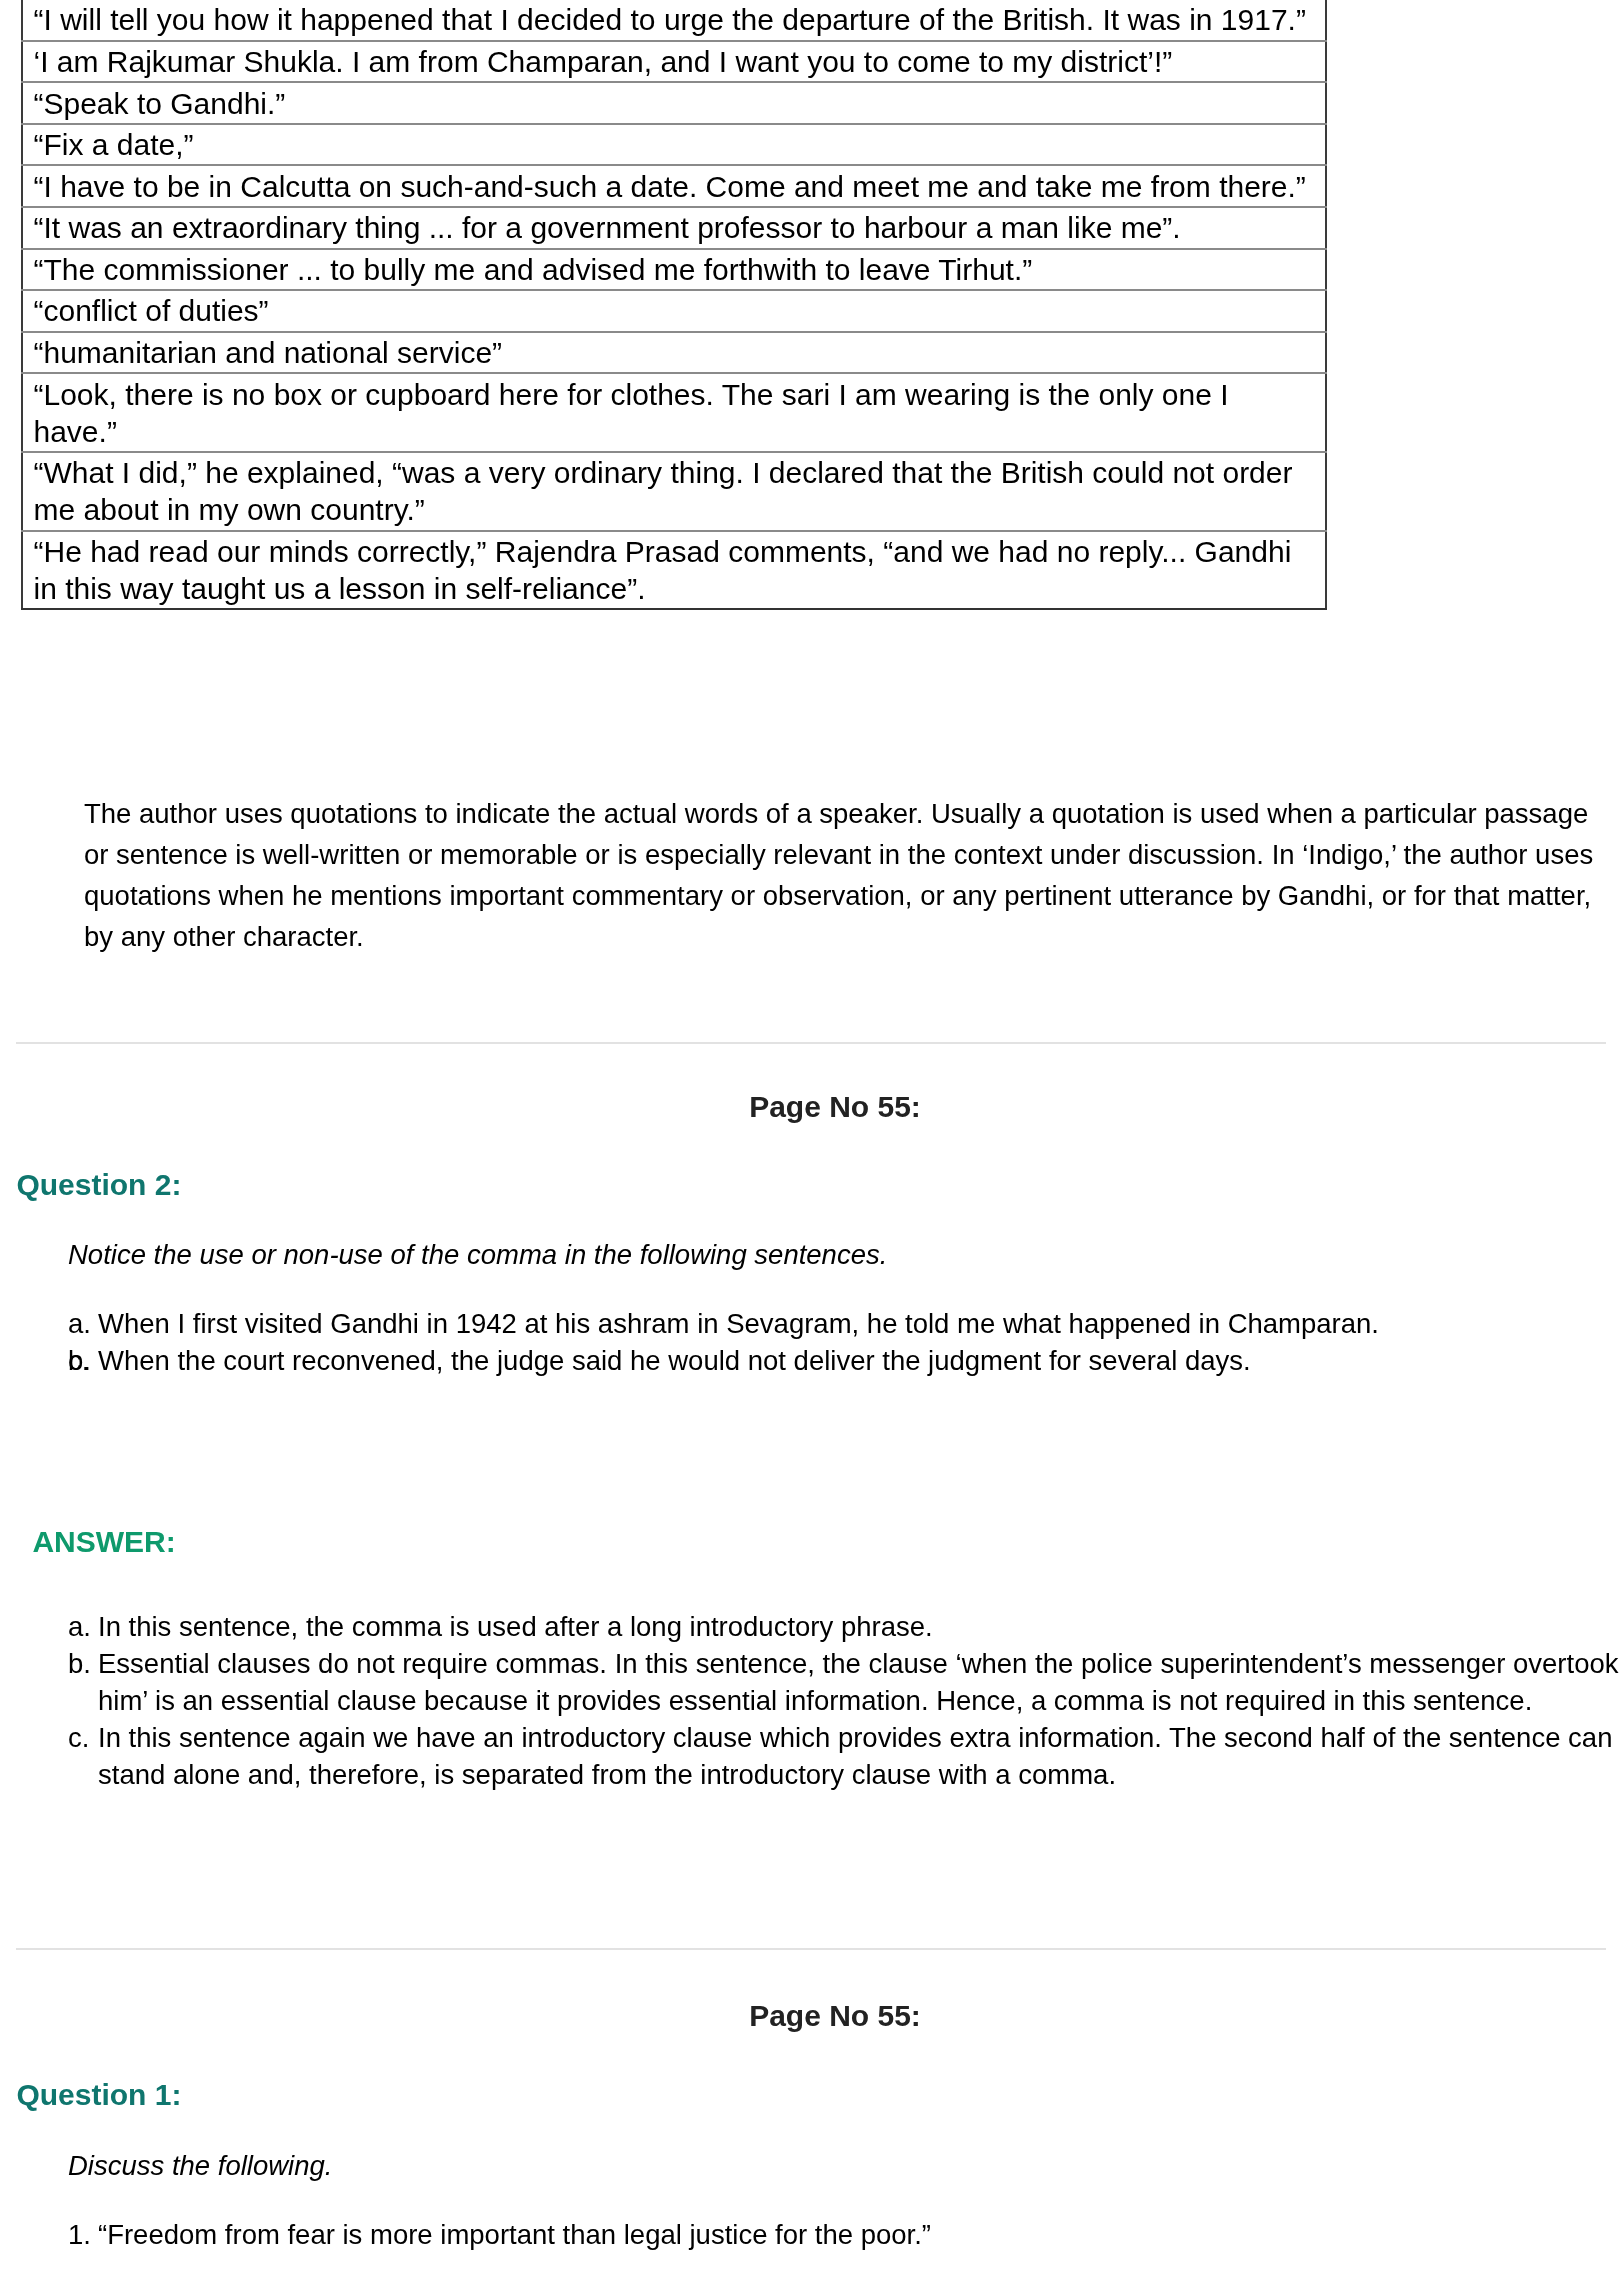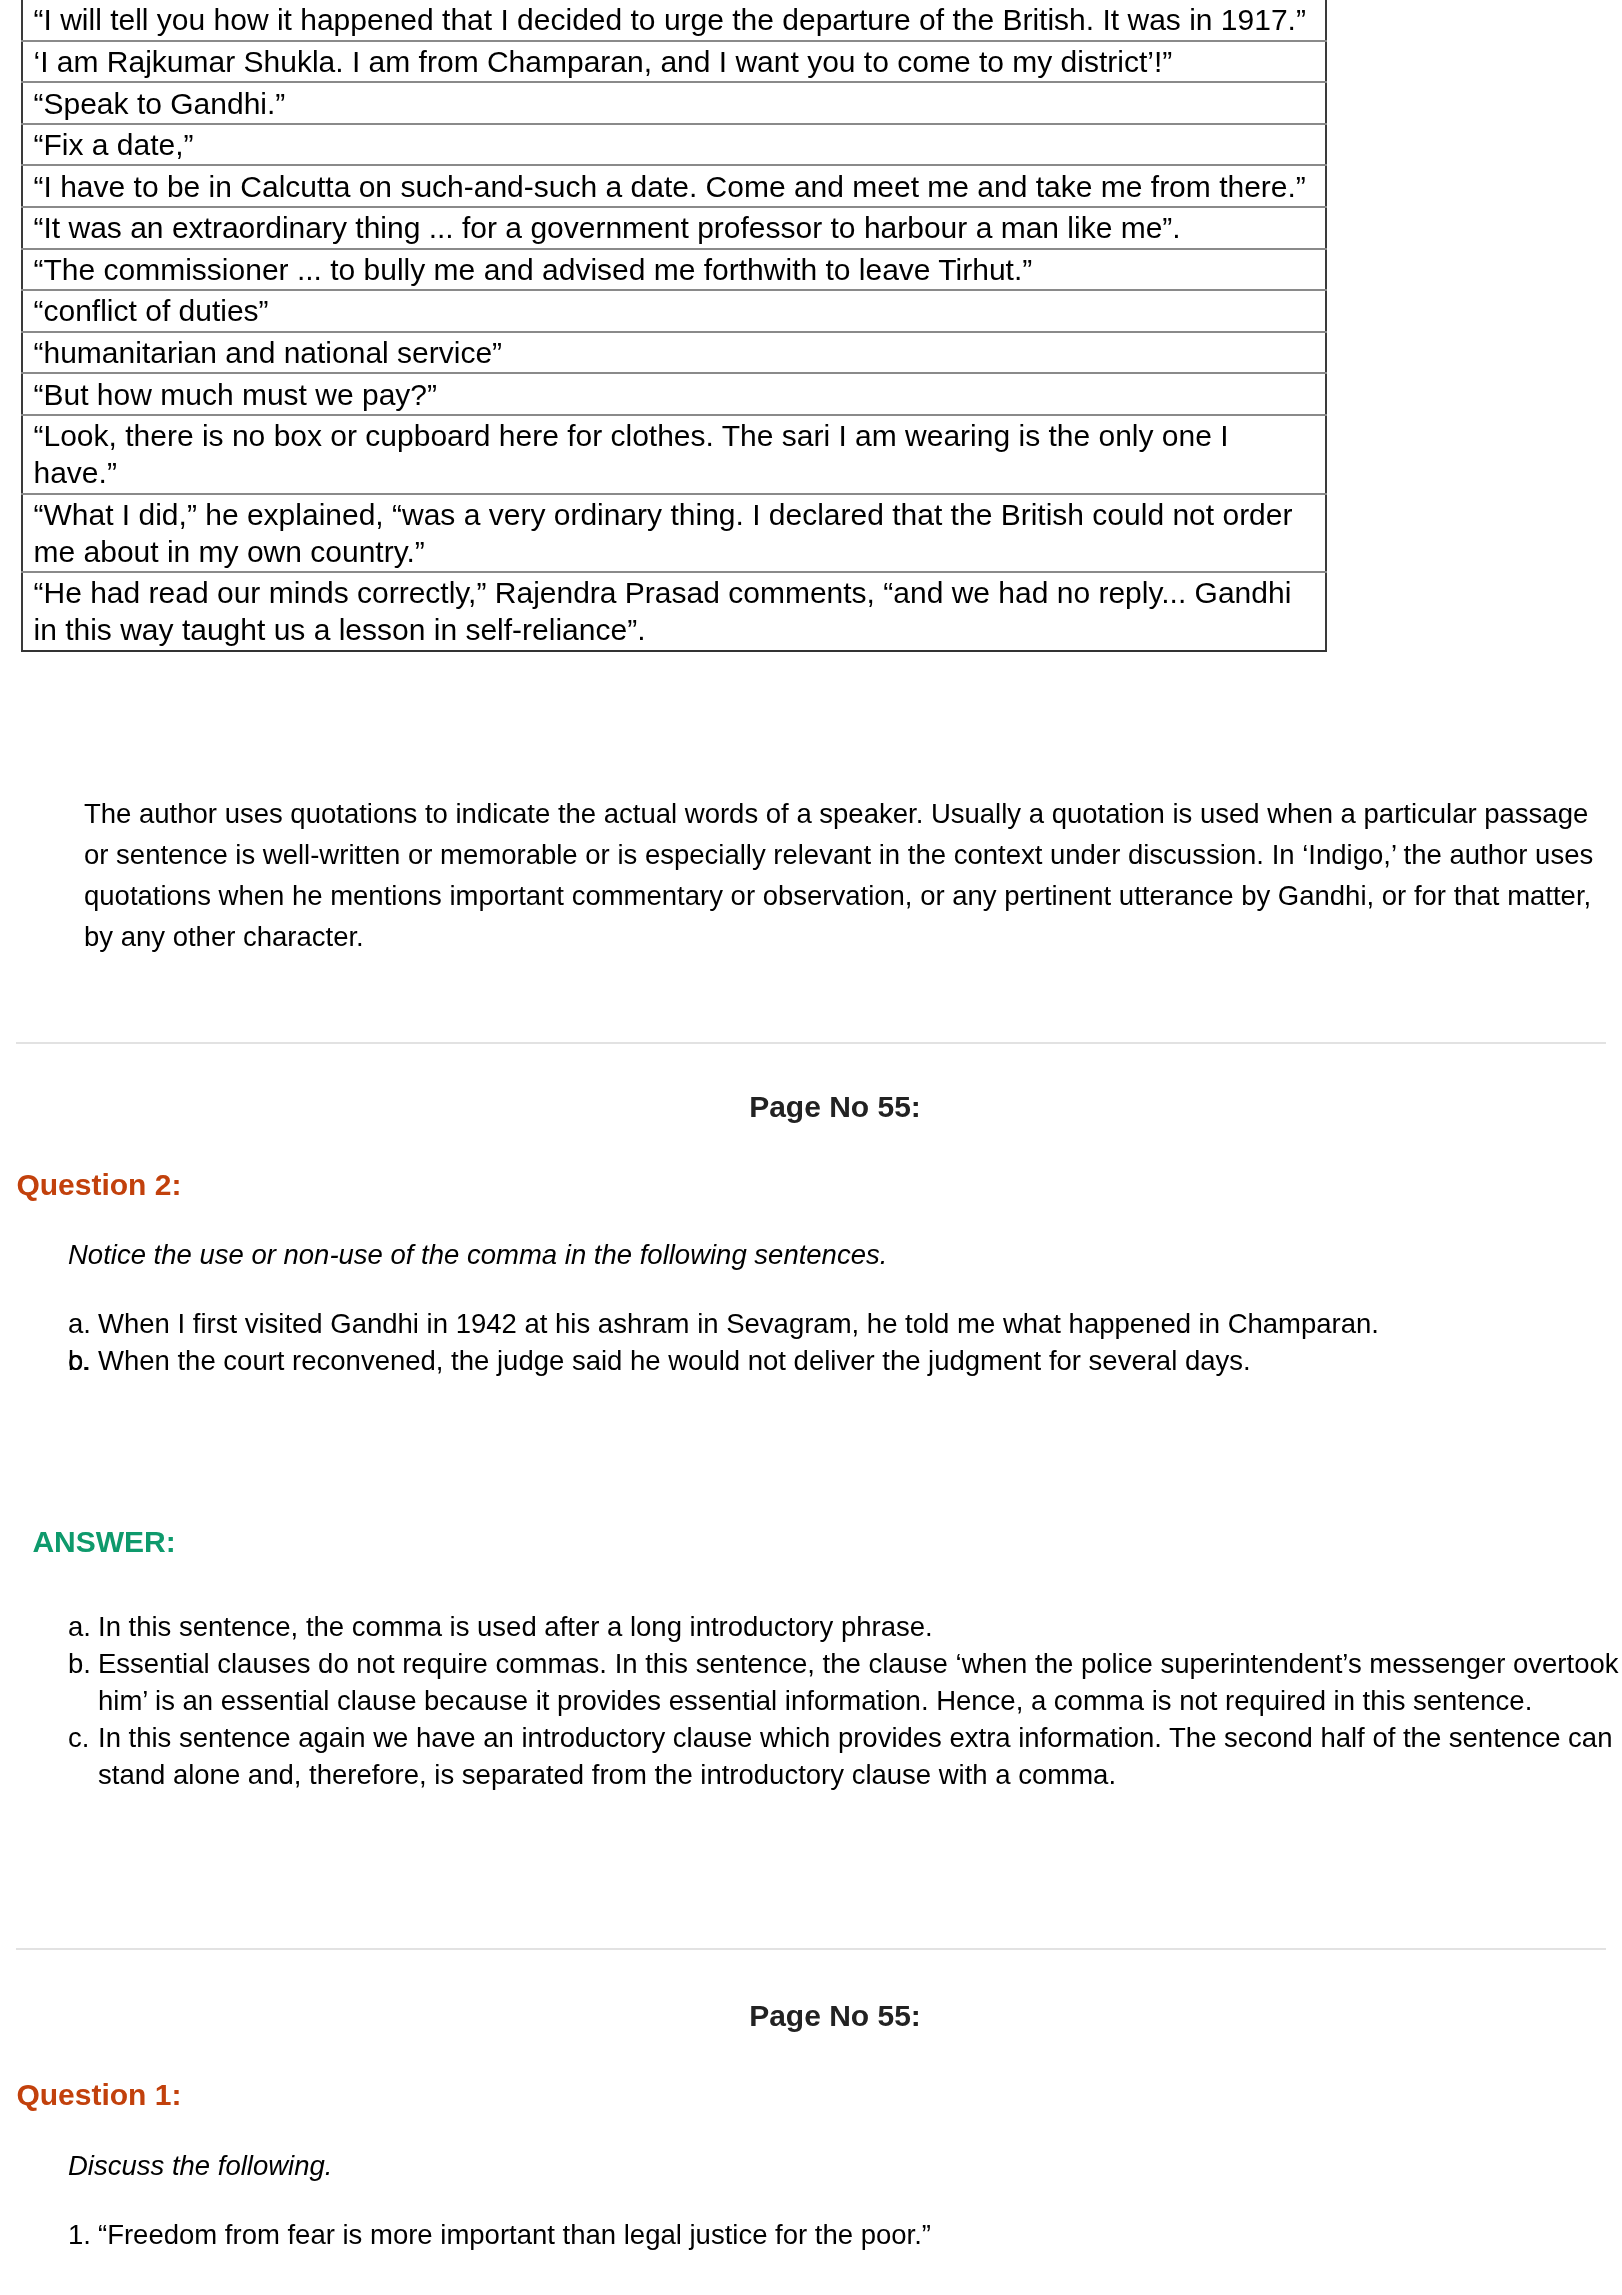--- a/index.html
+++ b/index.html
@@ -20,21 +20,21 @@
   .para {
     position: absolute; left: 84px; top: 793px; width: 1525px;
     font-size: 27.5px; line-height: 41px; margin: 0;
   }
   .divider { position: absolute; left: 16.4px; width: 1590px; height: 2px; background: #e2e2e2; }
   .page-no {
     position: absolute; left: 0; width: 1622px; text-align: center;
     font-size: 30px; font-weight: bold; color: #222; margin-left: 24px;
   }
   .question {
-    position: absolute; left: 16.4px; font-size: 30px; font-weight: bold; color: #c2410c;
+    position: absolute; left: 16.4px; font-size: 30px; font-weight: bold; color: #0f766e;
   }
   .instruction {
     position: absolute; left: 68px; font-size: 27.5px; font-style: italic;
   }
   .list {
     position: absolute; left: 68px; width: 1551px; margin: 0; padding: 0; list-style: none;
     font-size: 27.5px; line-height: 37px;
   }
   .list li { position: relative; padding-left: 30px; }
   .list li .marker { position: absolute; left: 0; top: 0; }
@@ -68,23 +68,20 @@
     <tr>
         <td>“The commissioner ... to bully me and advised me forthwith to leave Tirhut.”</td>
       </tr>
     <tr>
         <td>“conflict of duties”</td>
       </tr>
     <tr>
         <td>“humanitarian and national service”</td>
       </tr>
     <tr>
-        <td>“But how much must we pay?”</td>
-      </tr>
-    <tr>
         <td>“Look, there is no box or cupboard here for clothes. The sari I am wearing is the only one I have.”</td>
       </tr>
     <tr>
         <td>“What I did,” he explained, “was a very ordinary thing. I declared that the British could not order me about in my own country.”</td>
       </tr>
     <tr>
         <td>“He had read our minds correctly,” Rajendra Prasad comments, “and we had no reply... Gandhi in this way taught us a lesson in self-reliance”.</td>
       </tr>
   </tbody>
 </table>

